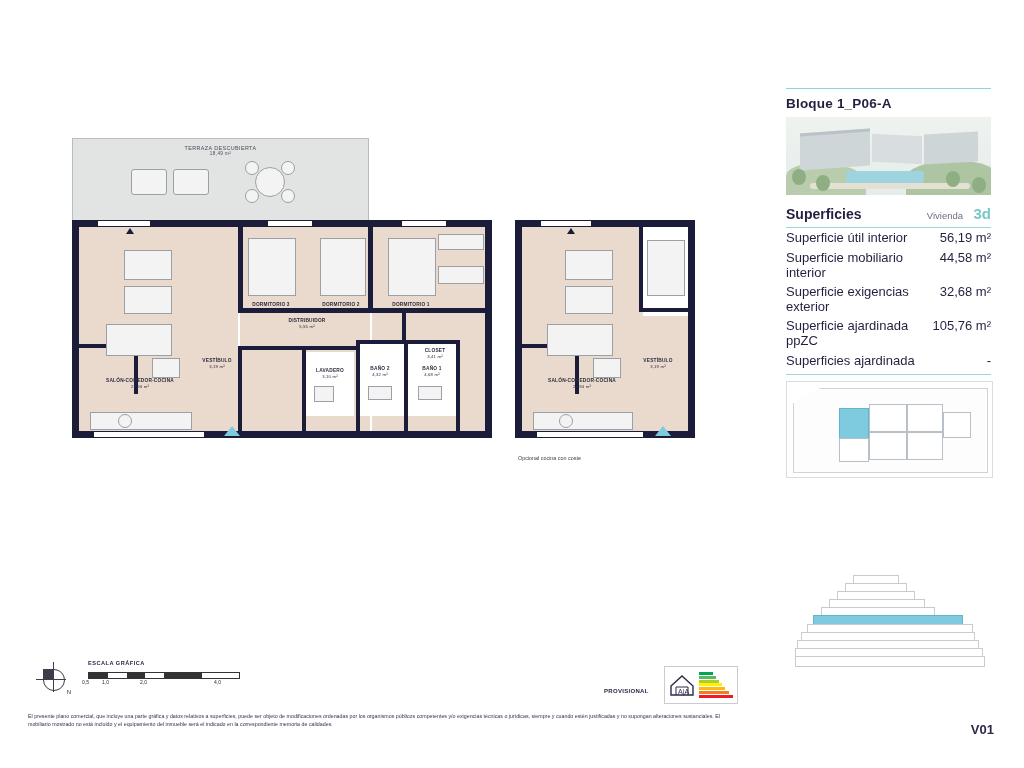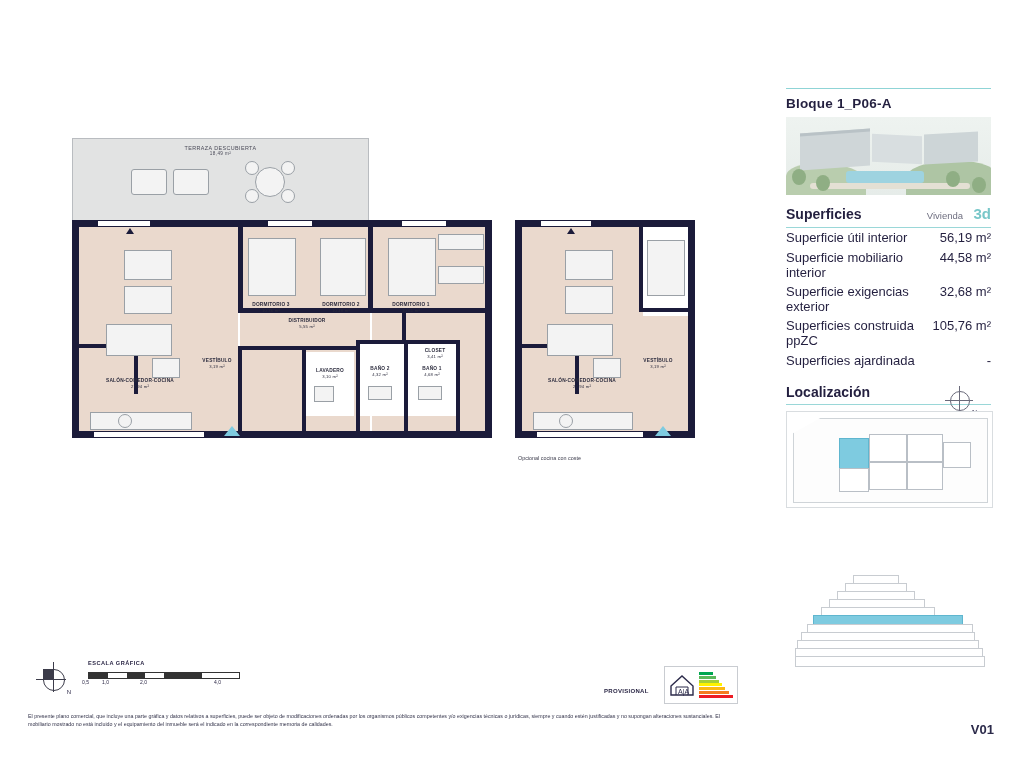--- a/index.html
+++ b/index.html
@@ -270,39 +270,30 @@
       </tr>
       <tr>
         <td>Superficie mobiliario interior</td>
         <td class="val">44,58 m²</td>
       </tr>
       <tr>
         <td>Superficie exigencias exterior</td>
         <td class="val">32,68 m²</td>
       </tr>
       <tr>
-        <td>Superficies construida ppZC</td>
+        <td>Superficie ajardinada ppZC</td>
         <td class="val">105,76 m²</td>
       </tr>
       <tr>
         <td>Superficies ajardinada</td>
         <td class="val">-</td>
       </tr>
     </tbody>
       </table>
 
-    <div style="position:relative;margin-top:14px;">
-      <div class="sec-title">Localización</div>
-      <div class="compass">
-        <div class="c"></div>
-          <div class="n"></div>
-          <div class="e"></div>
-        <div class="lab">N</div>
-      </div>
-    </div>
     <div class="rule dark" style="margin-top:4px;"></div>
 
     <div class="loc-map">
       <div class="plot"></div>
       <div class="b hi" style="left:52px;top:26px;width:28px;height:30px;"></div>
       <div class="b" style="left:52px;top:56px;width:28px;height:22px;"></div>
       <div class="b" style="left:82px;top:22px;width:36px;height:26px;"></div>
       <div class="b" style="left:82px;top:50px;width:36px;height:26px;"></div>
       <div class="b" style="left:120px;top:22px;width:34px;height:26px;"></div>
       <div class="b" style="left:120px;top:50px;width:34px;height:26px;"></div>

